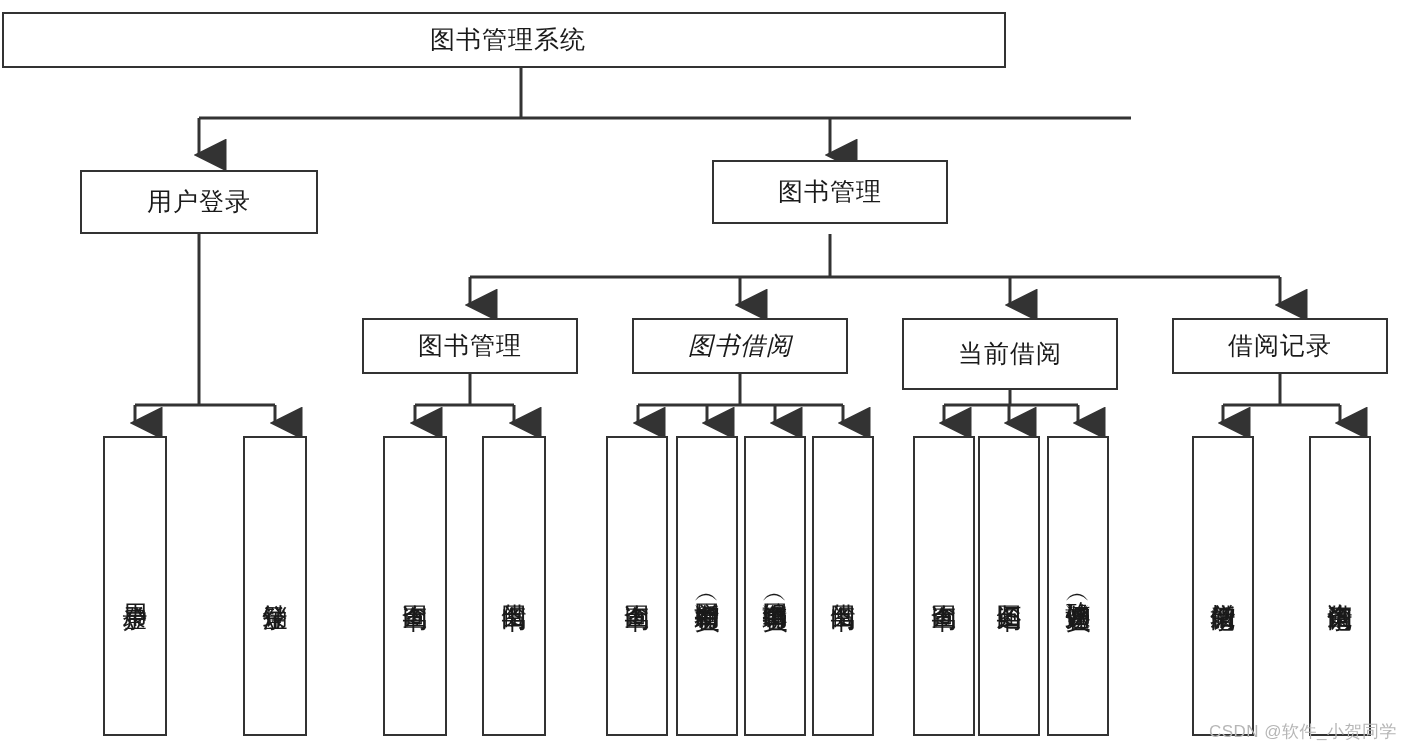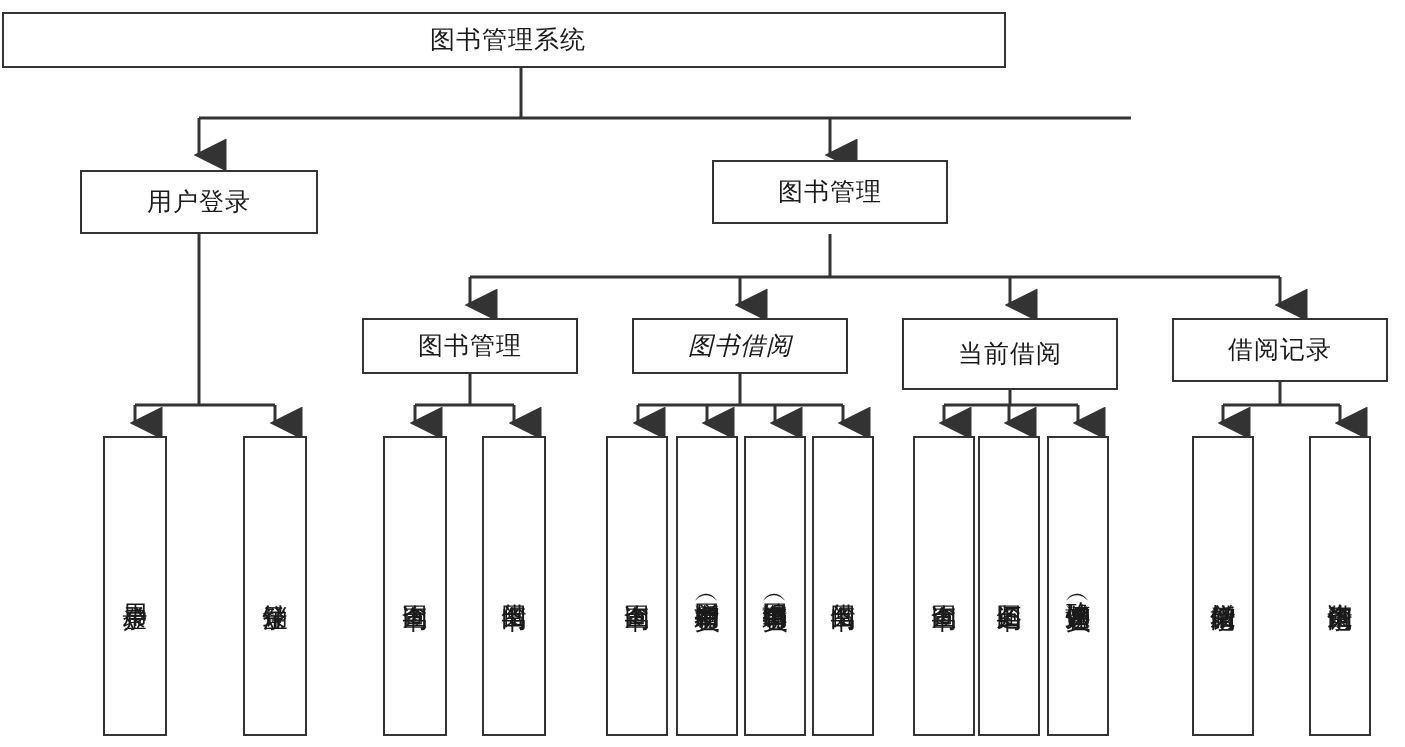--- a/index.html
+++ b/index.html
@@ -123,21 +123,21 @@
   <div class="node node-h" style="left:80px; top:170px; width:238px; height:64px;">用户登录</div>
 
   <div class="node node-h" style="left:712px; top:160px; width:236px; height:64px;">图书管理</div>
 
   <div class="node node-h" style="left:362px; top:318px; width:216px; height:56px;">图书管理</div>
 
   <div class="node node-h" style="left:632px; top:318px; width:216px; height:56px;font-style:italic;">图书借阅</div>
 
   <div class="node node-h" style="left:902px; top:318px; width:216px; height:72px;">当前借阅</div>
 
-  <div class="node node-h" style="left:1172px; top:318px; width:216px; height:64px;">借阅记录</div>
+  <div class="node node-h" style="left:1172px; top:318px; width:216px; height:56px;">借阅记录</div>
 
   <div class="node node-v" style="left:103px; top:436px; width:64px; height:300px;">用户登录</div>
 
   <div class="node node-v" style="left:243px; top:436px; width:64px; height:300px;">注销登录</div>
 
   <div class="node node-v" style="left:383px; top:436px; width:64px; height:300px;">查询图书</div>
 
   <div class="node node-v" style="left:482px; top:436px; width:64px; height:300px;">借阅图书</div>
 
   <div class="node node-v" style="left:606px; top:436px; width:62px; height:300px;">查询图书</div>
@@ -151,14 +151,15 @@
   <div class="node node-v" style="left:913px; top:436px; width:62px; height:300px;">查询图书</div>
 
   <div class="node node-v" style="left:978px; top:436px; width:62px; height:300px;">归还图书</div>
 
   <div class="node node-v" style="left:1047px; top:436px; width:62px; height:300px;">确认归还（管理员）</div>
 
   <div class="node node-v" style="left:1192px; top:436px; width:62px; height:300px;">新增借阅记录</div>
 
   <div class="node node-v" style="left:1309px; top:436px; width:62px; height:300px;">查询借阅记录</div>
 
+  <div class="watermark">CSDN @软件_小贺同学</div>
 
 </div>
 
 </body></html>

